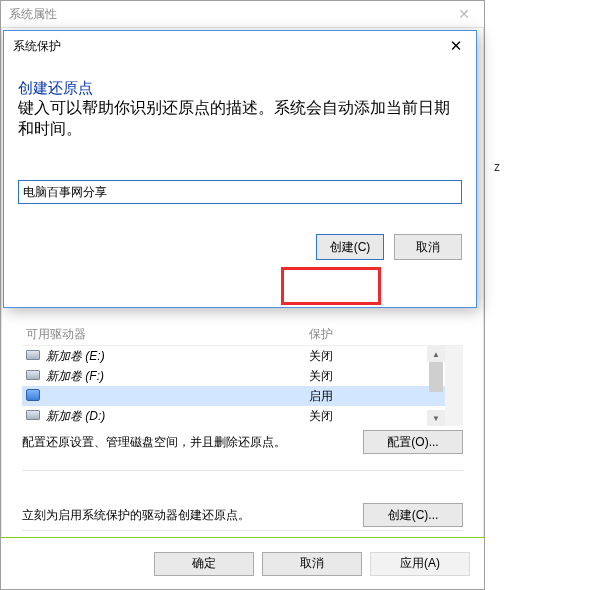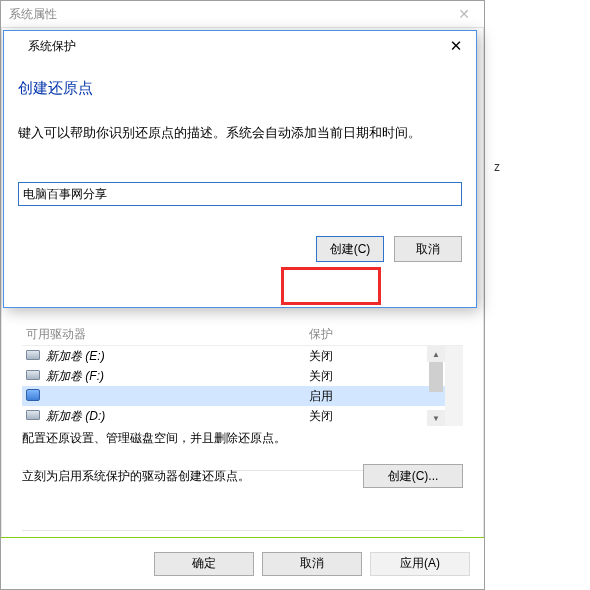--- a/index.html
+++ b/index.html
@@ -104,21 +104,21 @@
   }
 
   .config-row, .create-row {
     position: absolute;
     left: 20px; right: 20px;
     display: flex;
     align-items: center;
     font-size: 12px;
   }
   .config-row { top: 402px; }
-  .create-row { top: 436px; }
+  .create-row { top: 475px; }
   .config-row .txt, .create-row .txt { flex: 1; }
   .win-btn {
     width: 100px; height: 24px;
     background: #e9e9e9;
     border: 1px solid #a9a9a9;
     font-size: 12px;
     cursor: pointer;
   }
   .win-btn[disabled] {
     color: #000000;
@@ -157,41 +157,40 @@
     height: 278px;
     background: #fff;
     border: 1px solid #4e90e2;
     box-shadow: 3px 3px 14px rgba(0,0,0,0.28);
     z-index: 10;
   }
   .modal-titlebar {
     height: 30px;
     display: flex;
     align-items: center;
-    padding-left: 24px;
+    padding-left: 9px;
     font-size: 12px;
   }
   .modal-close {
     margin-left: auto;
     width: 40px; height: 30px;
     display:flex;align-items:center;justify-content:center;
     font-size: 15px;
     cursor: pointer;
   }
   .modal-body {
     padding: 0 14px;
   }
   .modal-heading {
     color: #0033aa;
     font-size: 15px;
     margin: 18px 0 0 0;
   }
   .modal-desc {
-    font-size: 13px;
-    margin-top: 26px;
+    font-size: 16px;
   }
   .modal-input {
     width: 100%;
     height: 24px;
     border: 1px solid #2f72c9;
     padding: 2px 4px;
     font-size: 12px;
     margin-top: 40px;
   }
   .modal-buttons {
@@ -257,20 +256,21 @@
           <span class="col-b">关闭</span>
         </div>
         <div class="scroll-arrow scroll-up">▲</div>
         <div class="scroll-thumb"></div>
         <div class="scroll-arrow scroll-down">▼</div>
       </div>
     </div>
 
     <div class="config-row">
       <span class="txt">配置还原设置、管理磁盘空间，并且删除还原点。</span>
+      <button class="win-btn">配置(O)...</button>
     </div>
     <div class="sep s1"></div>
 
     <div class="create-row">
       <span class="txt">立刻为启用系统保护的驱动器创建还原点。</span>
       <button class="win-btn">创建(C)...</button>
     </div>
     <div class="sep s2"></div>
   </div>
 

